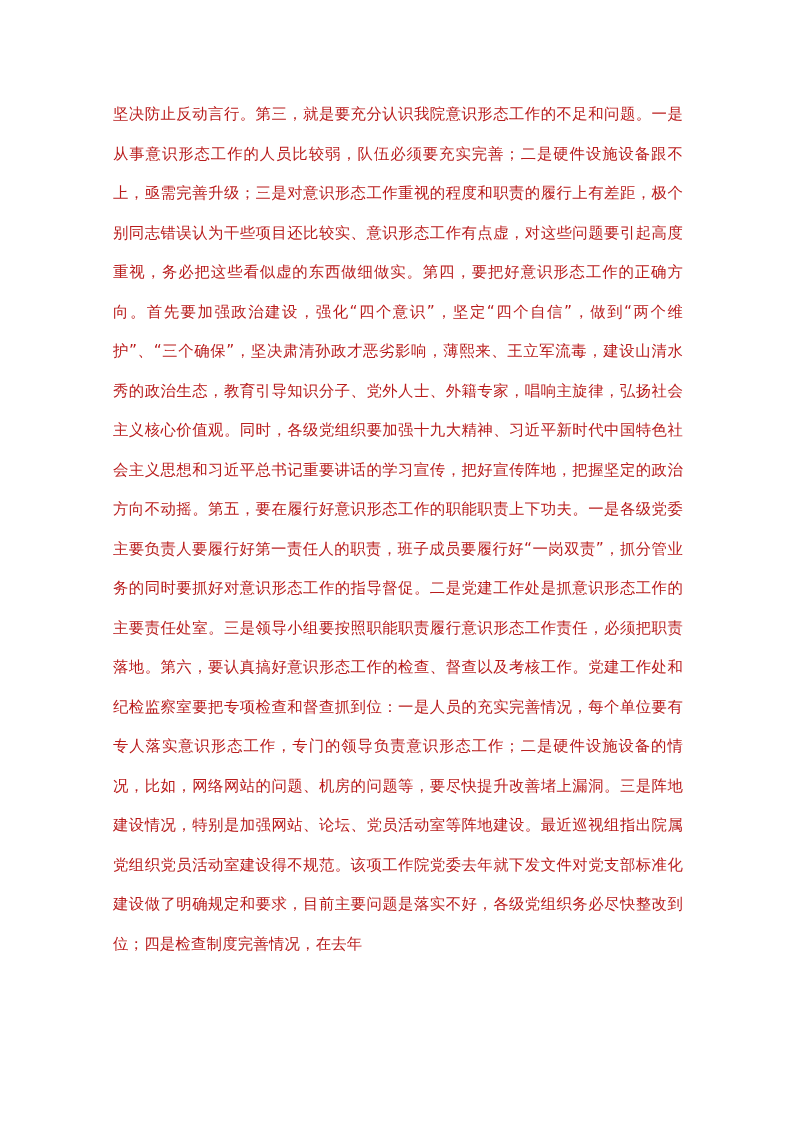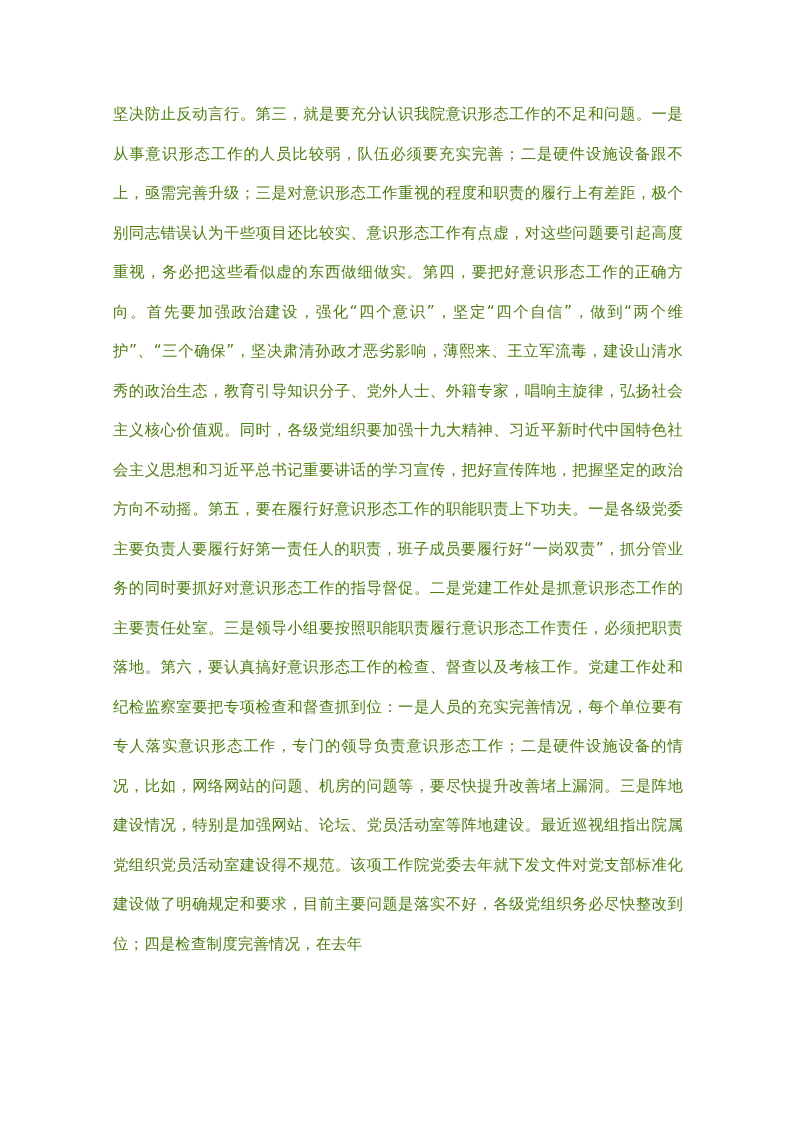--- a/index.html
+++ b/index.html
@@ -18,21 +18,21 @@
   .doc-body {
     position: absolute;
     left: 113px;
     top: 95px;
     width: 570px;
   }
   .para {
     font-family: "DejaVu Sans", "Liberation Sans", sans-serif;
     font-size: 15.4px;
     line-height: 39.5px;
-    color: #4d7c0f;
+    color: #b91c1c;
     text-align: justify;
     text-justify: inter-ideograph;
     margin: 0;
     letter-spacing: 0.2px;
     word-break: break-all;
   }
 </style>
 </head>
 <body>
 

